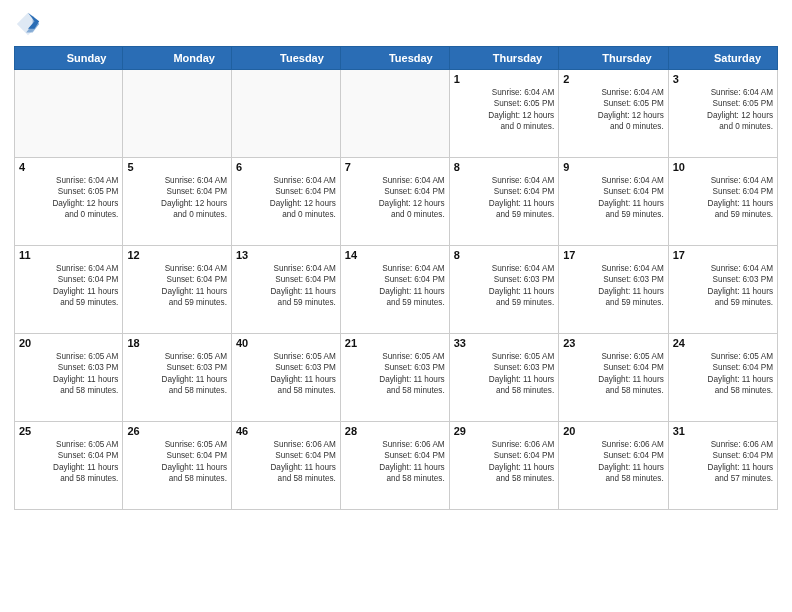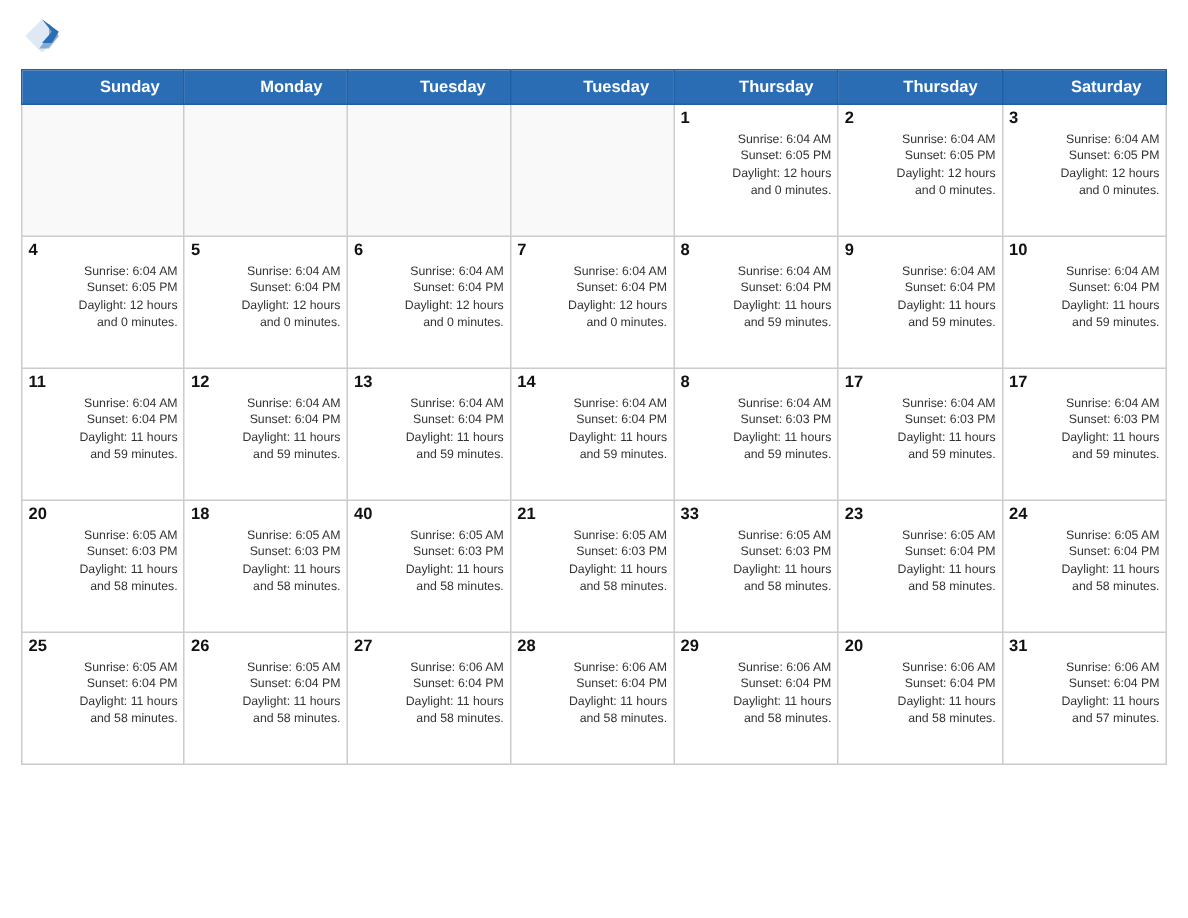--- a/index.html
+++ b/index.html
@@ -319,21 +319,21 @@
 and 58 minutes.</div>
           </td>
           <td>
             <span class="day-num">26</span>
             <div class="day-info" style="white-space: pre-line;">Sunrise: 6:05 AM
 Sunset: 6:04 PM
 Daylight: 11 hours
 and 58 minutes.</div>
           </td>
           <td>
-            <span class="day-num">27</span>
+            <span class="day-num">46</span>
             <div class="day-info" style="white-space: pre-line;">Sunrise: 6:06 AM
 Sunset: 6:04 PM
 Daylight: 11 hours
 and 58 minutes.</div>
           </td>
           <td>
             <span class="day-num">28</span>
             <div class="day-info" style="white-space: pre-line;">Sunrise: 6:06 AM
 Sunset: 6:04 PM
 Daylight: 11 hours

